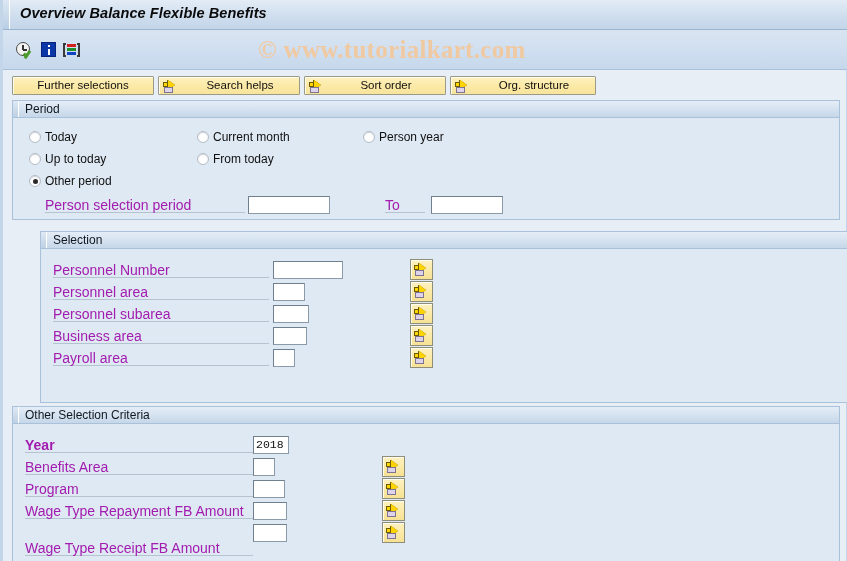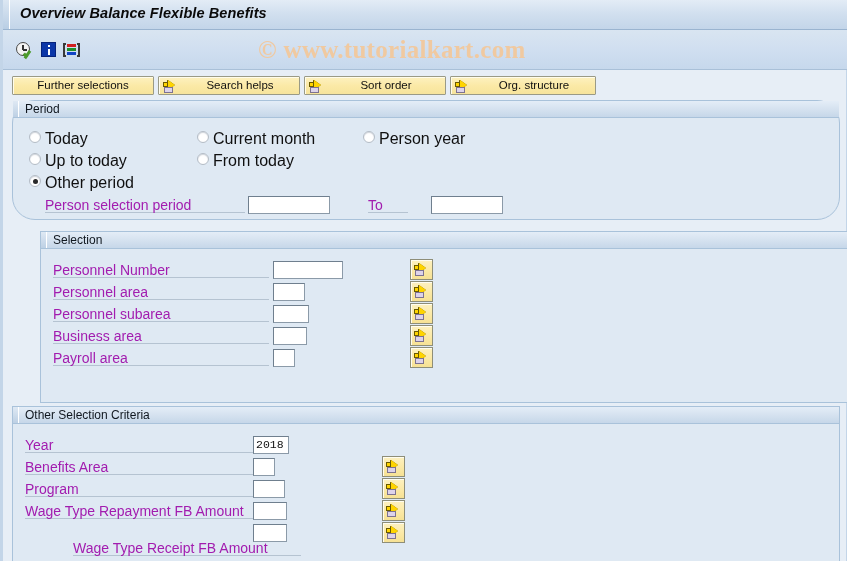--- a/index.html
+++ b/index.html
@@ -272,21 +272,21 @@
   }
   .panel-header .ph-title {
     position: absolute;
     left: 12px; top: 1px;
     font-size: 12px;
     color: #10171f;
     white-space: nowrap;
   }
   .panel-body { position: relative; }
 
-  #panel-period   { top: 100px; height: 120px; border-radius: 23px; }
+  #panel-period   { top: 100px; height: 120px; }
   #panel-selection{ top: 231px; height: 172px; margin-left: 28px; }
   #panel-other    { top: 406px; height: 165px; }
 
   
   .radio-row { position: absolute; height: 16px; }
   .radio {
     position: absolute;
     left: 0; top: 1px;
     width: 12px; height: 12px;
     border-radius: 50%;
@@ -300,21 +300,21 @@
     content: "";
     position: absolute;
     left: 2.5px; top: 2.5px;
     width: 5px; height: 5px;
     border-radius: 50%;
     background: #2a2a2a;
   }
   .radio-label {
     position: absolute;
     left: 16px; top: 0px;
-    font-size: 16px;
+    font-size: 12px;
     color: #101010;
     white-space: nowrap;
   }
 
   
   .field-label {
     position: absolute;
     font-size: 14px;
     color: #a21caf;
     white-space: nowrap;
@@ -448,21 +448,21 @@
       </div>
 
       <div class="radio-row" style="left:16px; top:56px;">
         <span class="radio checked"></span>
         <span class="radio-label">Other period</span>
       </div>
 
       <div class="field-label" style="left:32px; top:78px; width:200px;">Person selection period</div>
       <div class="sapinput" style="left:235px; top:78px; width:82px;"></div>
 
-      <div class="field-label" style="left:355px; top:78px; width:40px;">To</div>
+      <div class="field-label" style="left:372px; top:78px; width:40px;">To</div>
       <div class="sapinput" style="left:418px; top:78px; width:72px;"></div>
     </div>
   </div>
 
   <div class="panel" id="panel-selection">
     <div class="panel-header">
       <div class="ph-strip"></div>
       <div class="ph-title">Selection</div>
     </div>
     <div class="panel-body">
@@ -519,21 +519,21 @@
     </div>
   </div>
 
   <div class="panel" id="panel-other">
     <div class="panel-header">
       <div class="ph-strip"></div>
       <div class="ph-title">Other Selection Criteria</div>
     </div>
     <div class="panel-body">
 
-      <div class="field-label" style="left:12px; top:12px; width:228px;">Year</div>
+      <div class="field-label" style="left:12px; top:12px; width:228px;font-weight:bold;">Year</div>
       <div class="sapinput" style="left:240px; top:12px; width:36px;">2018</div>
 
       <div class="field-label" style="left:12px; top:34px; width:228px;">Benefits Area</div>
       <div class="sapinput" style="left:240px; top:34px; width:22px;"></div>
       <div class="msbtn" style="left:369px; top:32px;">
         <span class="arrow-glyph">
             <span class="tail"></span>
             <span class="head"></span>
             <span class="box"></span>
           </span>
@@ -552,21 +552,21 @@
       <div class="field-label" style="left:12px; top:78px; width:228px;">Wage Type Repayment FB Amount</div>
       <div class="sapinput" style="left:240px; top:78px; width:34px;"></div>
       <div class="msbtn" style="left:369px; top:76px;">
         <span class="arrow-glyph">
             <span class="tail"></span>
             <span class="head"></span>
             <span class="box"></span>
           </span>
       </div>
 
-      <div class="field-label" style="left:12px; top:115px; width:228px;margin-left:48px;">Wage Type Receipt FB Amount</div>
+      <div class="field-label" style="left:12px; top:115px; width:228px;">Wage Type Receipt FB Amount</div>
       <div class="sapinput" style="left:240px; top:100px; width:34px;"></div>
       <div class="msbtn" style="left:369px; top:98px;">
         <span class="arrow-glyph">
             <span class="tail"></span>
             <span class="head"></span>
             <span class="box"></span>
           </span>
       </div>
     </div>
   </div>

